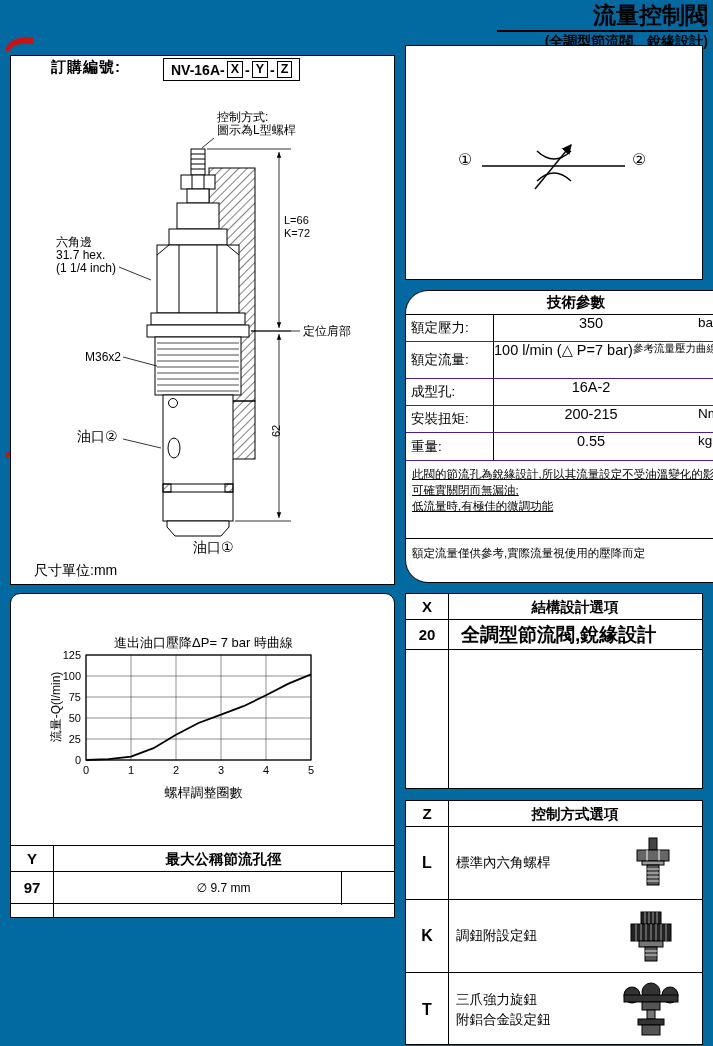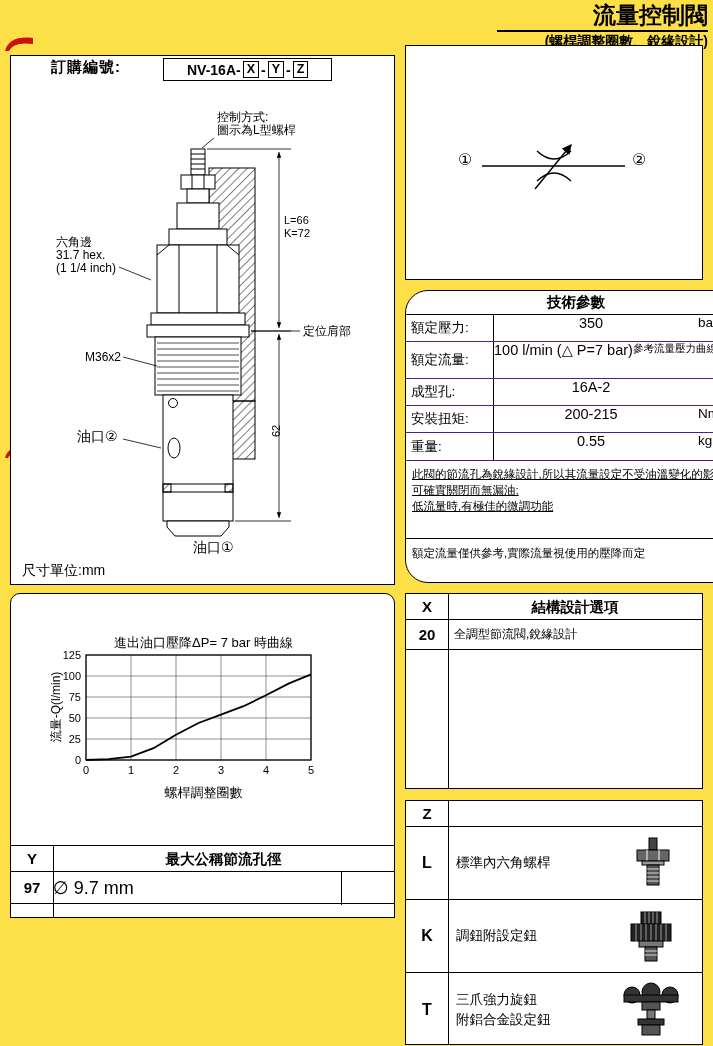--- a/index.html
+++ b/index.html
@@ -1,31 +1,31 @@
 <!DOCTYPE html>
 <html><head>
 <meta charset="utf-8">
 <style>
   * { margin:0; padding:0; box-sizing:border-box; }
   html,body { background:#fff; }
   #app {
-    position:relative; width:713px; height:1046px; background:#fde047;
+    position:relative; width:713px; height:1046px; background:#0369a1;
     font-family:"Liberation Sans","DejaVu Sans",sans-serif; color:#000; overflow:hidden;
   }
   .abs { position:absolute; }
   .box { position:absolute; border:1.5px solid #000; background:#fff; }
 
   
   .page-title { position:absolute; left:340px; top:0px; width:368px; text-align:right; font-size:23px; font-weight:bold; }
   .title-rule { position:absolute; left:497px; top:30px; width:211px; height:2px; background:#000; }
   .page-subtitle { position:absolute; left:340px; top:33px; width:368px; text-align:right; font-size:14px; font-weight:bold; }
 
   
   .order-label { position:absolute; left:40px; top:2px; font-size:15px; font-weight:bold; letter-spacing:1px; }
-  .pn-box { position:absolute; left:152px; top:2px; border:1.5px solid #000; padding:2px 23px; display:inline-flex; align-items:center; gap:2px; font-weight:bold; font-size:14px; background:#fff; }
+  .pn-box { position:absolute; left:152px; top:2px; border:1.5px solid #000; padding:2px 7px; display:inline-flex; align-items:center; gap:2px; font-weight:bold; font-size:14px; background:#fff; }
   .pn-opt { border:1px solid #000; padding:0 3px; font-size:12.5px; line-height:15px; }
 
   
   .dlabel { position:absolute; font-size:12px; line-height:1.15; white-space:nowrap; }
   .dport  { position:absolute; font-size:14px; white-space:nowrap; }
   .dim-rot { position:absolute; font-size:11px; transform:rotate(-90deg); transform-origin:center; }
   .unit-note { position:absolute; font-size:14px; }
 
   
   .tech-header { height:24px; border-bottom:1px solid #000; text-align:center; font-weight:bold; font-size:14.5px; line-height:23px; }
@@ -37,22 +37,22 @@
   .tu { width:58px; font-size:13.5px; padding-left:10px; }
   .tech-notes { padding:5px 6px 0 6px; font-size:11.5px; line-height:1.4; border-bottom:1px solid #000; height:78px;text-decoration:underline; }
   .tech-footer { padding:7px 6px 0 6px; font-size:11.5px; }
 
   
   .opt-header { display:flex; height:26px; border-bottom:1px solid #000; }
   .opt-key { width:42px; text-align:center; line-height:26px; font-weight:bold; font-size:15px; flex:none; }
   .opt-title { flex:1; text-align:center; line-height:26px; font-size:14.5px; font-weight:bold; }
   .opt-row { display:flex; border-bottom:1px solid #000; height:30px; align-items:center; }
   .opt-row .opt-key { line-height:30px; }
-  .opt-desc { flex:1; padding-left:6px; font-size:12px; }
-  .opt-desc-center { flex:1; text-align:left; font-size:18px; }
+  .opt-desc { flex:1; padding-left:13px; font-size:19px;font-weight:bold; }
+  .opt-desc-center { flex:1; text-align:center; font-size:12px; }
   .opt-vline { position:absolute; left:42px; top:0; bottom:0; width:1px; background:#000; }
   .y-row { height:32px; }
   .y-vline2 { position:absolute; left:330px; top:26px; height:33px; width:1px; background:#000; }
 
   .z-row { position:relative; display:flex; height:73px; border-bottom:1px solid #000; }
   .z-row-last { border-bottom:none; }
   .z-key { width:42px; display:flex; align-items:center; justify-content:center; font-weight:bold; font-size:16px; flex:none; }
   .z-desc { display:flex; flex-direction:column; justify-content:center; padding-left:8px; font-size:13.5px; line-height:1.45; }
   .z-icon { position:absolute; right:16px; top:50%; transform:translateY(-50%); }
 
@@ -77,21 +77,21 @@
 
   <svg class="abs" style="left:4px;top:36px" width="30" height="16" viewBox="0 0 30 16">
     <path d="M1,15 C4,4 14,0 29,2 L29,8 C16,6 8,9 5,15 Z" fill="#cc1111"></path>
   </svg>
   <svg class="abs" style="left:4px;top:446px" width="24" height="13" viewBox="0 0 24 13">
     <path d="M1,12 C3,3 11,0 23,2 L23,7 C13,5 6,8 4,12 Z" fill="#cc1111"></path>
   </svg>
 
   <div class="page-title">流量控制閥</div>
   <div class="title-rule"></div>
-  <div class="page-subtitle">(螺桿調整圈數、銳緣設計)</div>
+  <div class="page-subtitle">(全調型節流閥、銳緣設計)</div>
 
   <div class="box" style="left:10px;top:55px;width:385px;height:530px;">
 
     <div class="order-label">訂購編號:</div>
     <div class="pn-box">
       <span>NV-16A-</span>
       <span class="pn-opt">X</span>
       <span>-</span>
       <span class="pn-opt">Y</span>
       <span>-</span>
@@ -175,21 +175,21 @@
     <div class="dlabel" style="left:273px;top:158px;font-size:11px">L=66</div>
     <div class="dlabel" style="left:273px;top:171px;font-size:11px">K=72</div>
     <div class="dlabel" style="left:45px;top:180px">六角邊</div>
     <div class="dlabel" style="left:45px;top:193px">31.7 hex.</div>
     <div class="dlabel" style="left:45px;top:206px">(1 1/4 inch)</div>
     <div class="dlabel" style="left:292px;top:269px">定位肩部</div>
     <div class="dlabel" style="left:74px;top:295px">M36x2</div>
     <div class="dim-rot" style="left:250px;top:360px;width:30px">62</div>
     <div class="dport" style="left:66px;top:372px">油口②</div>
     <div class="dport" style="left:182px;top:483px">油口①</div>
-    <div class="unit-note" style="left:11px;top:506px">尺寸單位:mm</div>
+    <div class="unit-note" style="left:23px;top:506px">尺寸單位:mm</div>
   </div>
 
   <div class="box" style="left:405px;top:45px;width:298px;height:235px;">
     <div class="sym-port" style="left:52px;top:104px">①</div>
     <div class="sym-port" style="left:226px;top:104px">②</div>
     <svg class="abs" style="left:0;top:0" width="295" height="232" viewBox="0 0 295 232">
       <defs>
         <marker id="symarrow" viewBox="0 0 10 10" refX="7" refY="5" markerWidth="9" markerHeight="9" orient="auto">
           <path d="M0,1 L8,5 L0,9 Z" fill="#000"></path>
         </marker>
@@ -300,20 +300,21 @@
       <div class="opt-key">97</div>
       <div class="opt-desc-center">∅ 9.7 mm</div>
     </div>
     <div class="opt-vline"></div>
     <div class="y-vline2"></div>
   </div>
 
   <div class="box" style="left:405px;top:800px;width:298px;height:245px;">
     <div class="opt-header">
       <div class="opt-key">Z</div>
+      <div class="opt-title">控制方式選項</div>
     </div>
 
     <div class="z-row">
       <div class="z-key">L</div>
       <div class="z-desc">
         <span>標準內六角螺桿</span>
       </div>
       <svg class="z-icon" width="66" height="56" viewBox="0 0 66 56">
         <g stroke="#000" stroke-width="1">
           <rect x="29" y="3" width="8" height="12" fill="#444"></rect>

